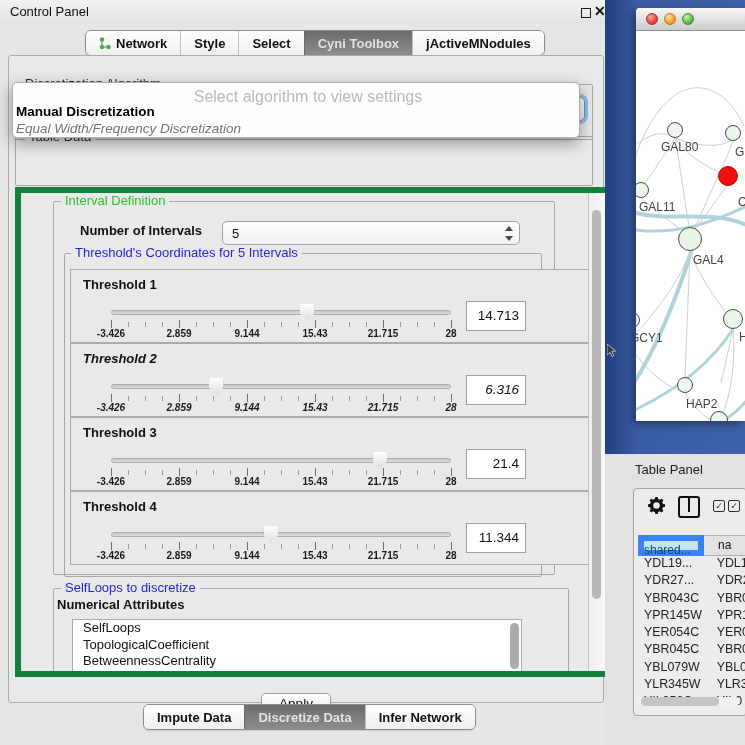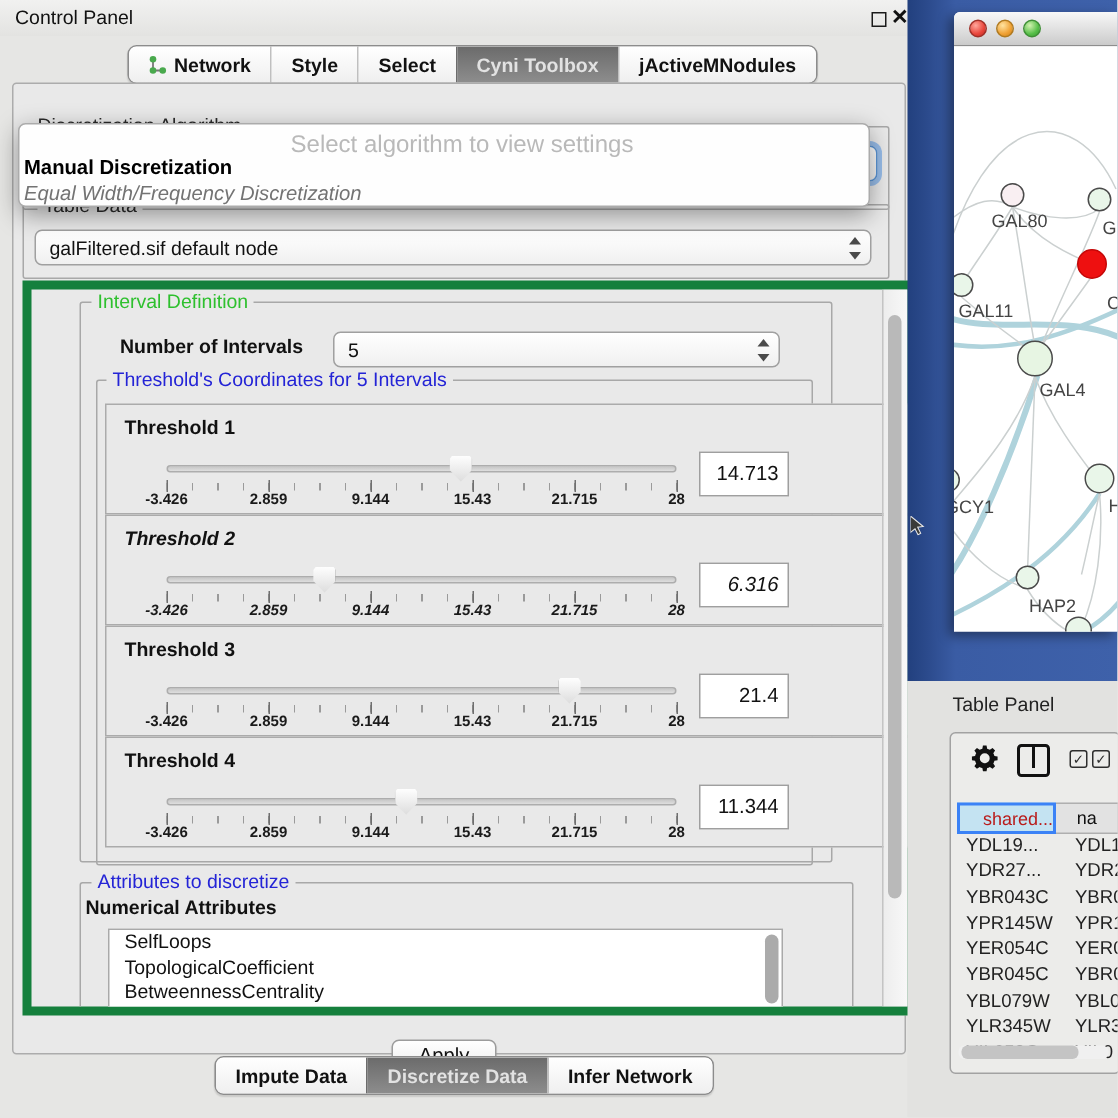--- a/index.html
+++ b/index.html
@@ -78,21 +78,21 @@
 
   
   #table-panel-area{position:absolute;left:605px;top:454px;width:140px;height:291px;background:#E2E2E0;}
   #table-panel-area .tp-title{position:absolute;left:30px;top:8px;font-size:13px;color:#222;}
   #tp-inner{position:absolute;left:28px;top:34px;width:112px;height:226px;background:#ECECEA;border:1px solid #A2A2A2;border-radius:4px;overflow:hidden;}
   .cbx{position:absolute;width:10px;height:10px;border:1.5px solid #2E2E2E;border-radius:2px;font-size:9px;line-height:10px;text-align:center;color:#2E2E2E;}
   .col-icon{position:absolute;left:44px;top:7px;width:18px;height:18px;border:2px solid #111;border-radius:3px;}
   .col-icon:after{content:"";position:absolute;left:8px;top:0;width:2px;height:14px;background:#111;}
   #tp-table{position:absolute;left:4px;top:46px;width:108px;}
   .hdr{display:flex;height:21px;}
-  .hdr .h1{width:72px;background:#C4E3F2;border:2px solid #3b82f6;box-sizing:border-box;font-size:12px;text-align:right;line-height:19px;color:#b91c1c;}
+  .hdr .h1{width:72px;background:#C4E3F2;border:6px solid #3b82f6;box-sizing:border-box;font-size:12px;text-align:left;line-height:19px;color:#0c4a6e;}
   .hdr .h2{width:46px;background:#E2E2E2;border:1px solid #AFAFAF;border-left:none;box-sizing:border-box;font-size:12px;text-align:center;line-height:19px;color:#111;}
   .trow{display:flex;height:17.3px;font-size:12.4px;color:#222;}
   .trow .c1{width:66px;padding-left:6px;white-space:nowrap;overflow:hidden;}
   .trow .c2{width:30px;padding-left:8px;white-space:nowrap;overflow:hidden;}
   .hscroll{position:absolute;left:5px;top:208px;width:100px;height:9px;background:#F0F0F0;border-radius:4px;}
   .hscroll .thumb-h{position:absolute;left:2px;top:0;width:78px;height:9px;background:#C4C4C4;border-radius:4px;}
   #cursor{position:absolute;left:607px;top:344px;z-index:60;}
 </style>
 </head>
 <body>
@@ -138,27 +138,20 @@
       <span class="group-label" style="left:12px;top:21px;">Discretization Algorithm</span>
       <div class="combo focused" style="left:14px;top:41px;width:562px;">
         <span class="stepper">
             <span class="tri-up"></span>
             <span class="tri-dn"></span>
           </span>
       </div>
 
       <div class="group" style="left:6px;top:80px;width:576px;height:48px;"></div>
       <span class="group-label" style="left:16px;top:74px;">Table Data</span>
-      <div class="combo" style="left:14px;top:97px;width:558px;">
-        <span>galFiltered.sif default node</span>
-        <span class="stepper">
-            <span class="tri-up"></span>
-            <span class="tri-dn"></span>
-          </span>
-      </div>
 
       <div id="viewport">
 
         <div class="group" style="left:32px;top:8px;width:500px;height:372px;"></div>
         <span class="group-label green" style="left:40px;top:1px;">Interval Definition</span>
 
         <span style="position:absolute;left:59px;top:30px;font-size:13px;font-weight:bold;color:#111;">Number of Intervals</span>
         <div class="combo" style="left:201px;top:28px;width:298px;">
           <span>5</span>
           <span class="stepper">
@@ -252,21 +245,21 @@
           <span class="tick-label" style="left:40px;">-3.426</span>
           <span class="tick-label" style="left:108px;">2.859</span>
           <span class="tick-label" style="left:176px;">9.144</span>
           <span class="tick-label" style="left:244px;">15.43</span>
           <span class="tick-label" style="left:312px;">21.715</span>
           <span class="tick-label" style="left:380px;">28</span>
           <div class="value-box">11.344</div>
         </div>
 
         <div class="group" style="left:32px;top:395px;width:514px;height:120px;"></div>
-        <span class="group-label blue" style="left:40px;top:388px;">Attributes to discretize</span>
+        <span class="group-label blue" style="left:40px;top:388px;">SelfLoops to discretize</span>
         <span style="position:absolute;left:36px;top:404px;font-size:13px;font-weight:bold;color:#111;">Numerical Attributes</span>
         <div id="attr-list">
           <div class="item">SelfLoops</div>
           <div class="item">TopologicalCoefficient</div>
           <div class="item">BetweennessCentrality</div>
           <div class="thumb-list"></div>
         </div>
 
         <div class="vscroll">
             <div class="thumb-v"></div>

